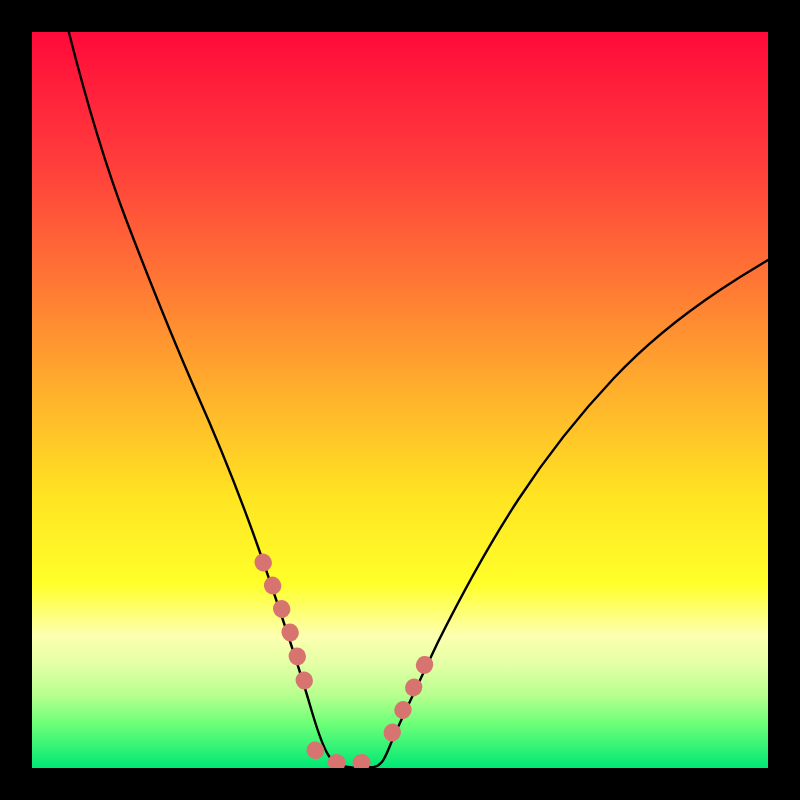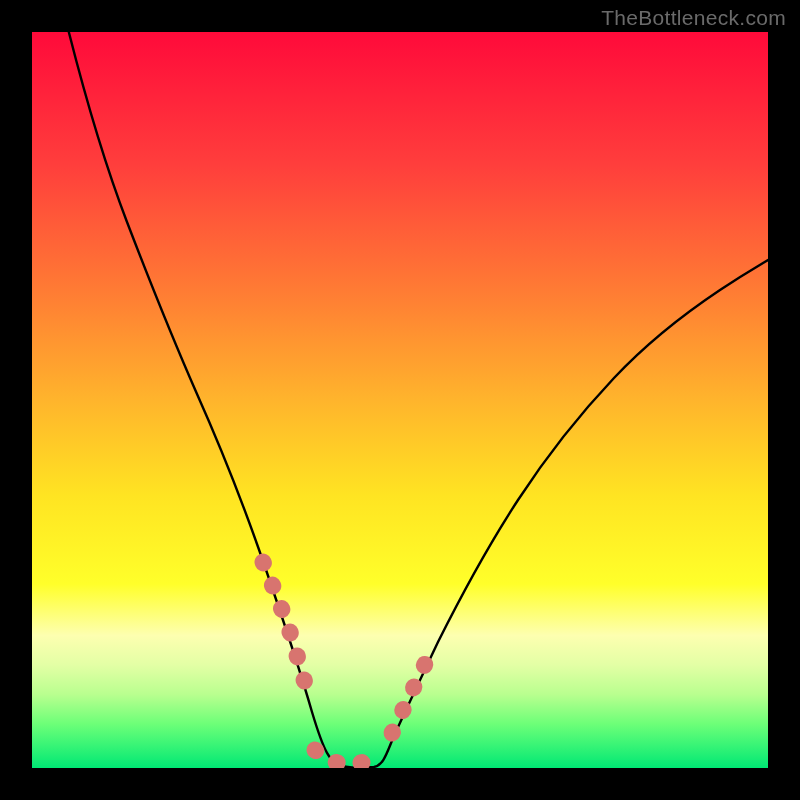--- a/index.html
+++ b/index.html
@@ -88,14 +88,13 @@
                L 318 732
                L 335 730
                L 350 720" fill="none" stroke="#d8746f" stroke-width="17" stroke-linecap="round" stroke-linejoin="round" stroke-dasharray="1 24"></path>
       <path d="M 360 701
                L 370 680
                L 380 659
                L 390 638
                L 398 622" fill="none" stroke="#d8746f" stroke-width="17" stroke-linecap="round" stroke-linejoin="round" stroke-dasharray="1 24"></path>
     </svg>
   </div>
-  <div class="watermark">TheBottleneck.com</div>
 </div>
 
 </body></html>

